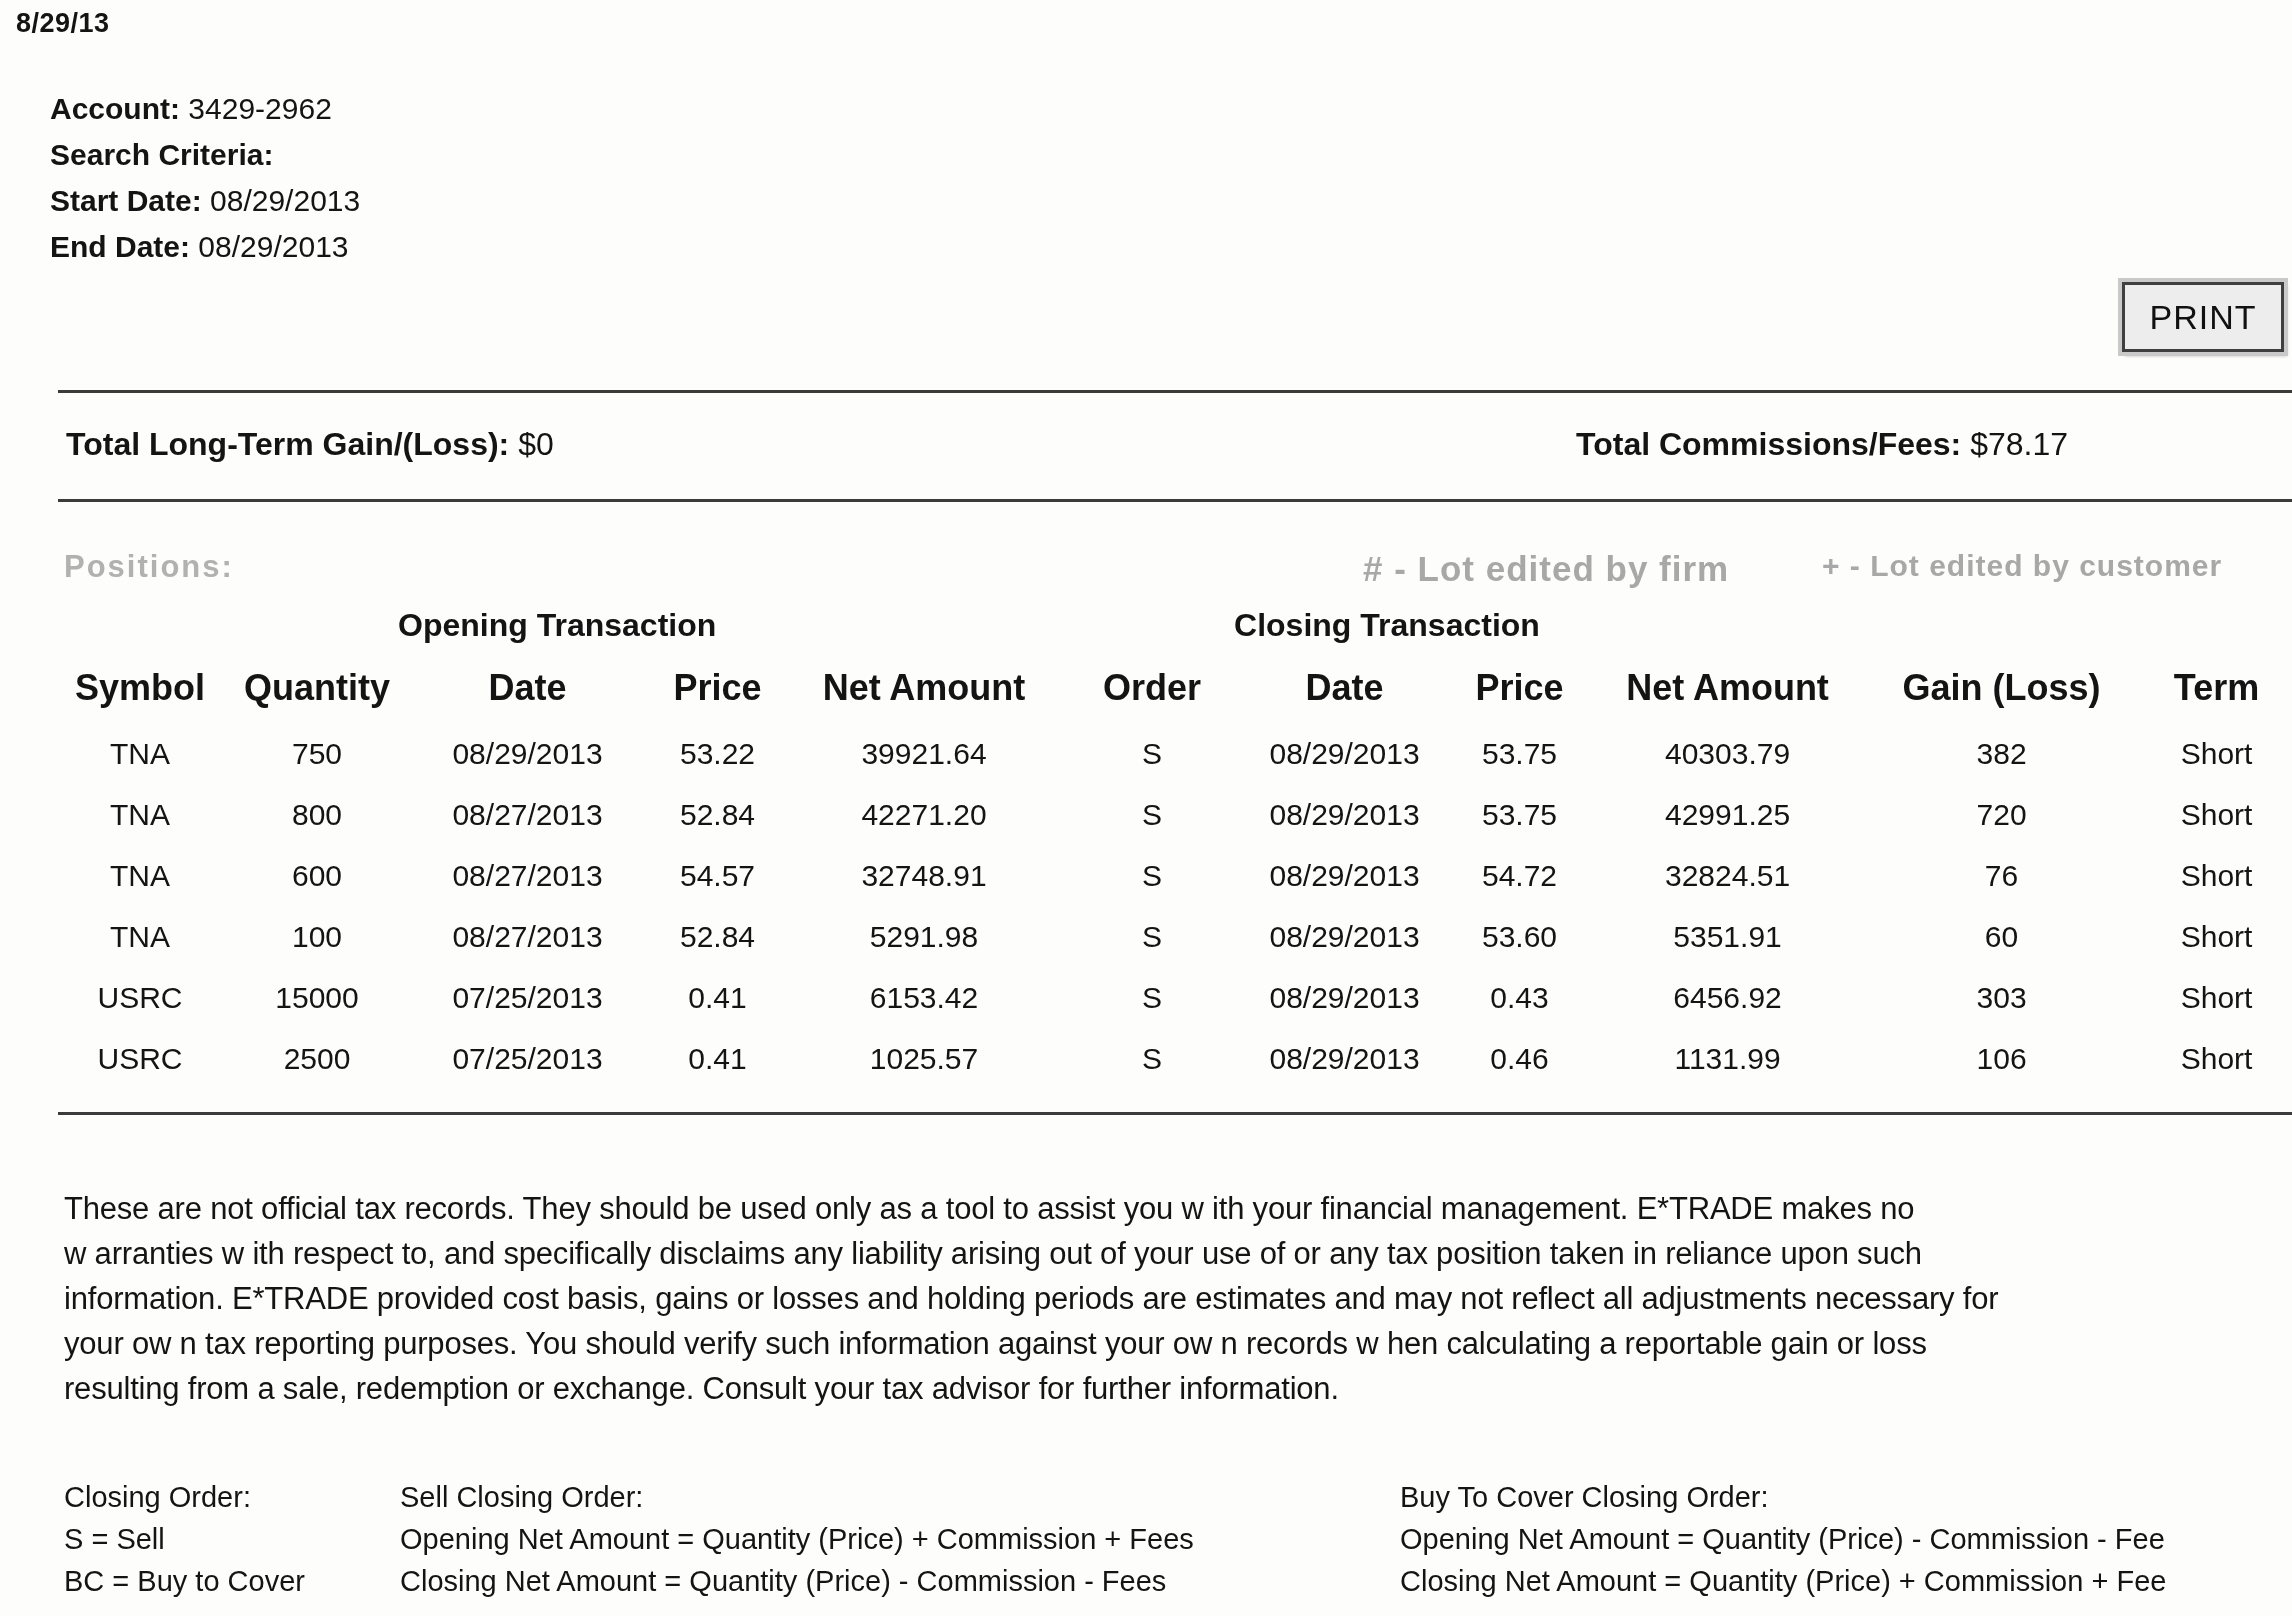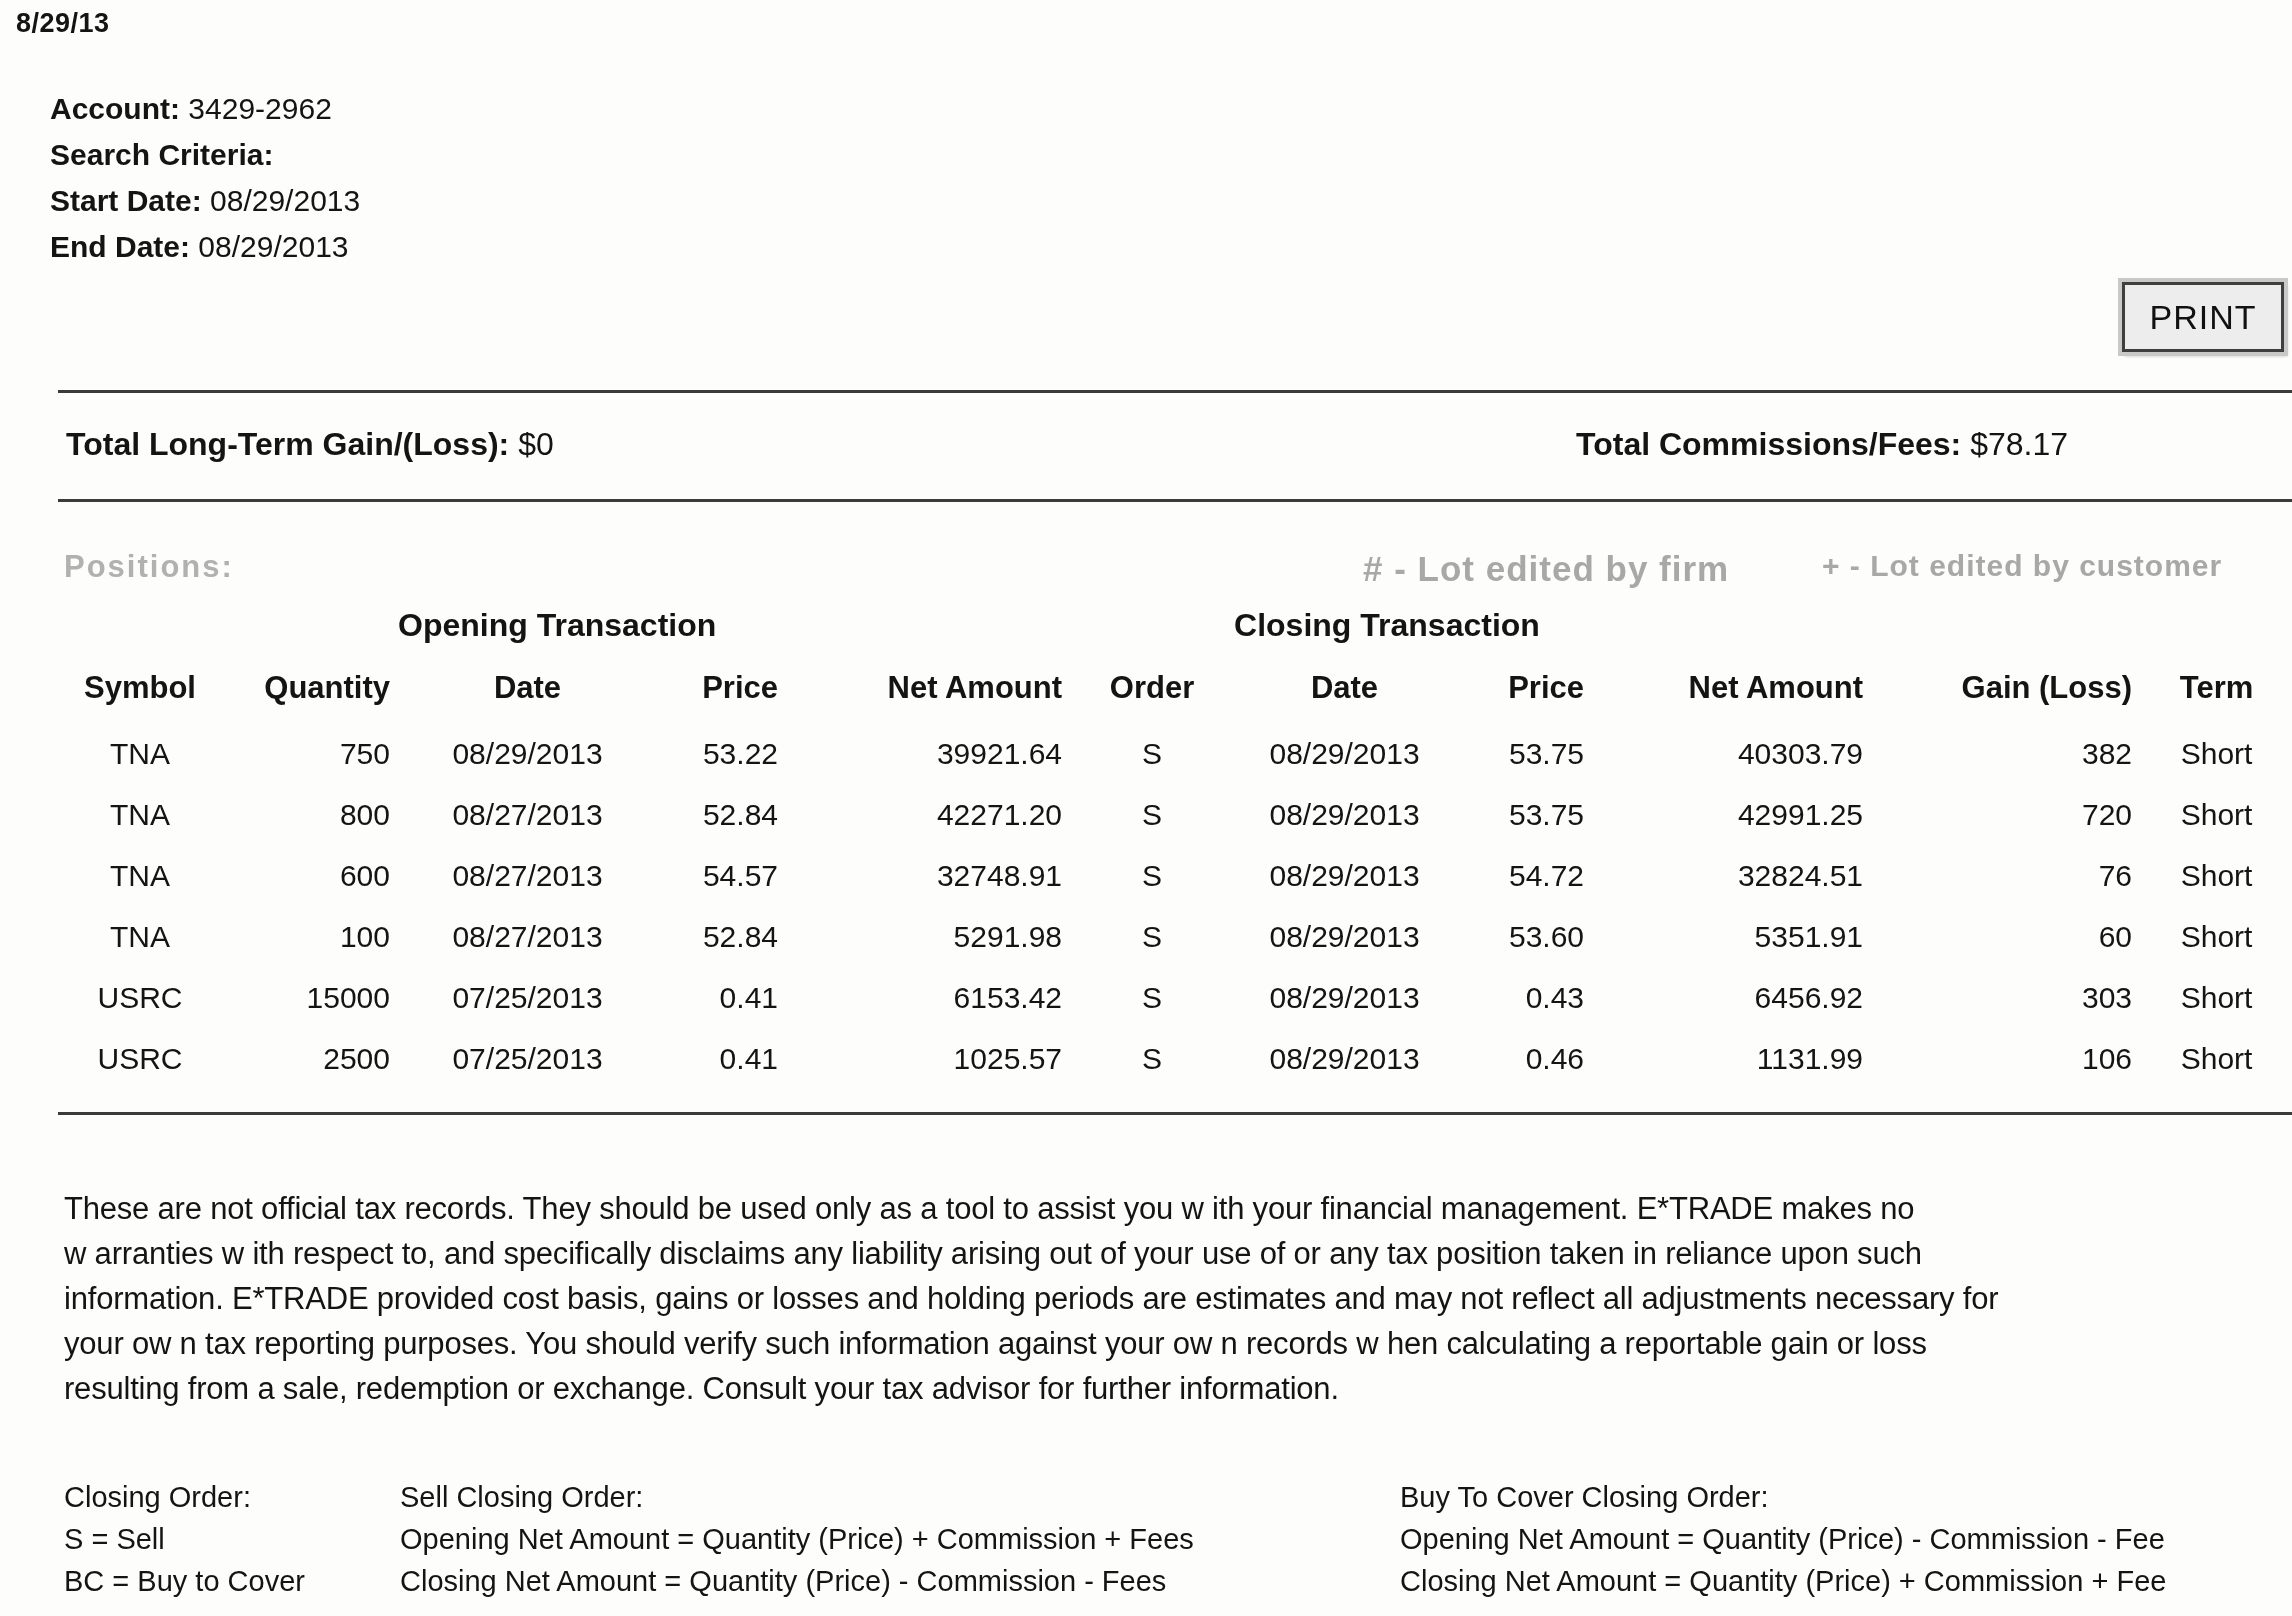--- a/index.html
+++ b/index.html
@@ -34,25 +34,25 @@
   #lot-firm-legend { left:1363px; top:549px; font-size:35px; font-weight:700; color:#a8a8a8; letter-spacing:1px; }
   #lot-customer-legend { left:1822px; top:549px; font-size:30px; font-weight:700; color:#a8a8a8; letter-spacing:1px; }
 
   #positions-table { left:60px; top:597px; width:2233px; border-collapse:collapse; table-layout:fixed; }
   #positions-table td, #positions-table th { padding:0; vertical-align:middle; overflow:hidden; white-space:nowrap; }
   tr.group-row { height:56px; }
   tr.group-row th { font-size:32px; font-weight:700; text-align:left; }
   th.g-open { padding-left:174px; }
   th.g-close { padding-left:82px; }
   tr.header-row { height:70px; }
-  tr.header-row th { font-size:31px; font-weight:700; }
+  tr.header-row th { font-size:36px; font-weight:700; }
   tr.data-row { height:61px; }
   tr.data-row td { font-size:30px; font-weight:400; }
   .ta-c { text-align:center; }
-  .ta-r { text-align:right; padding-right:8px !important; }
+  .ta-r { text-align:center; padding-right:8px !important; }
   .sym { text-align:center; padding-right:24px !important; }
 
   #disclaimer { left:64px; top:1186px; width:2229px; font-size:31px; line-height:45px;
     white-space:pre-line; letter-spacing:-0.2px; }
 
   .footer-col { top:1476px; font-size:29px; line-height:42px; white-space:pre-line; }
   #footer-closing-order { left:64px; }
   #footer-sell-closing { left:400px; }
   #footer-buy-cover { left:1400px; width:915px; }
 </style>

